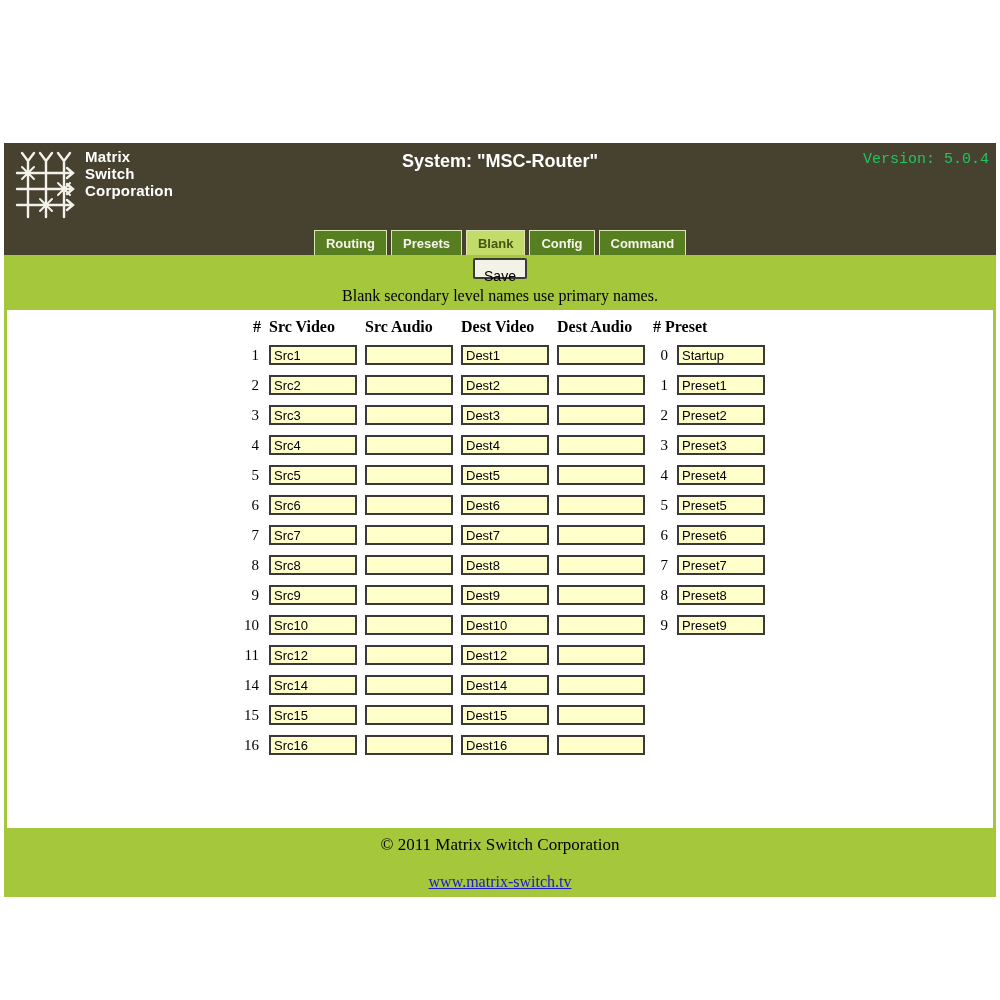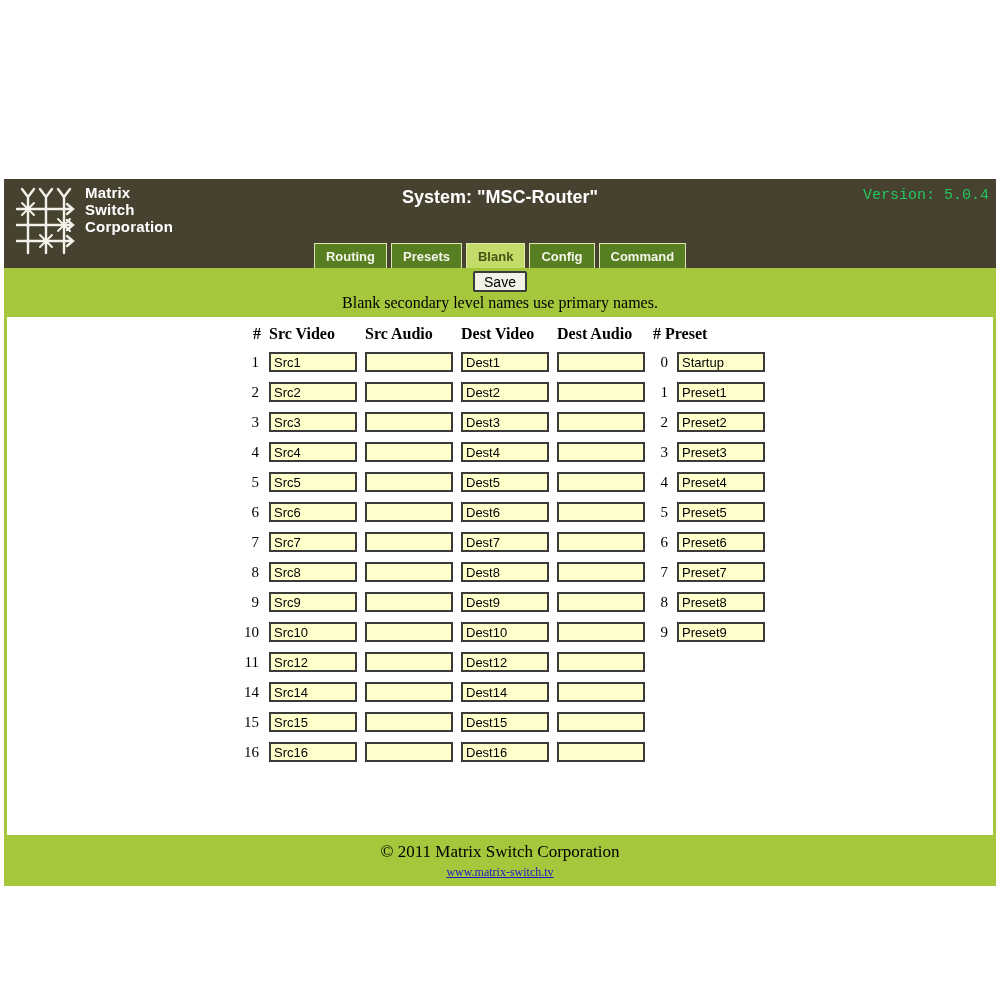--- a/index.html
+++ b/index.html
@@ -14,60 +14,60 @@
     --input-border:#3a3a3a;
     --button-bg:#f2f2e6;
     --link-blue:#1a18c8;
   }
   *{box-sizing:border-box;margin:0;padding:0;}
   html,body{width:1000px;height:1000px;background:#fff;overflow:hidden;}
   body{font-family:"Liberation Sans",sans-serif;padding-top:143px;}
   .site{width:992px;margin:0 auto;background:var(--page-green);}
 
   
-  .masthead{position:relative;height:89px;background:var(--masthead);margin-top:36px;}
+  .masthead{position:relative;height:112px;background:var(--masthead);}
   .logo{position:absolute;left:11px;top:5px;display:flex;align-items:flex-start;}
   .logo svg{display:block;margin-top:2px;}
   .logo-text{margin-left:8px;color:#fff;font-weight:bold;font-size:15px;line-height:17px;letter-spacing:.2px;}
   .sys-title{position:absolute;left:0;right:0;top:8px;text-align:center;color:#fff;
              font-weight:bold;font-size:18px;}
   .version{position:absolute;right:7px;top:8px;color:#22c55e;
            font-family:Liberation Mono, monospace;font-size:15px;}
   .tabs{position:absolute;left:0;right:0;bottom:0;display:flex;justify-content:center;
         align-items:flex-end;gap:4px;}
   .tab{background:var(--tab-bg);color:var(--tab-text);border:1px solid var(--tab-border);
        border-bottom:none;font-weight:bold;font-size:13px;padding:5px 11px 4px;cursor:pointer;}
   .tab.active{background:var(--tab-active-bg);color:var(--tab-active-text);}
 
   
   .actionbar{background:var(--page-green);text-align:center;padding:3px 0 5px;}
   .save{background:var(--button-bg);border:2px solid var(--input-border);
-        font-family:"Liberation Sans",sans-serif;font-size:14px;padding:0 9px;height:21px;
+        font-family:"Liberation Sans",sans-serif;font-size:14px;padding:8px 9px;height:21px;
         cursor:pointer;border-radius:2px;}
   .note{font-family:"Liberation Serif",serif;font-size:16px;color:#000;margin-top:2px;}
 
   
   .content{background:#fff;margin:0 3px;padding:8px 0 7px;min-height:518px;}
   .lgrid{display:grid;grid-template-columns:26px 88px 88px 88px 88px 16px 88px;
          column-gap:8px;width:530px;margin:0 auto;align-items:center;}
   .thead{margin-bottom:9px;font-family:"Liberation Serif",serif;font-weight:bold;font-size:16px;}
   .thead .h-num{text-align:right;}
   .thead .h-col{}
   .thead .h-preset{grid-column:6 / span 2;text-align:left;}
   .row{margin-bottom:10px;height:20px;}
   .cell.num{font-family:"Liberation Serif",serif;font-size:15px;text-align:right;padding-right:2px;}
   .cell.pnum{font-family:"Liberation Serif",serif;font-size:15px;text-align:right;padding-right:1px;}
   .inp{width:88px;height:20px;background:var(--input-bg);border:2px solid var(--input-border);
        font-family:"Liberation Sans",sans-serif;font-size:13px;padding:0 3px;color:#000;}
 
   
   .footer{background:var(--page-green);text-align:center;padding:7px 0 6px;}
   .copyright{font-family:"Liberation Serif",serif;font-size:17px;color:#000;}
-  .weblink{font-family:"Liberation Serif",serif;font-size:12px;color:var(--link-blue);
-           text-decoration:underline;display:inline-block;margin-top:2px;}
+  .weblink{font-family:"Liberation Serif",serif;font-size:16px;color:var(--link-blue);
+           text-decoration:underline;display:inline-block;margin-top:18px;}
 </style>
 </head>
 <body>
 
 <div class="site">
 
   <header class="masthead">
     <div class="logo">
       <svg width="62" height="72" viewBox="0 0 62 72" fill="none" stroke="#f2f1ea" stroke-width="2.4" stroke-linecap="round">
 

